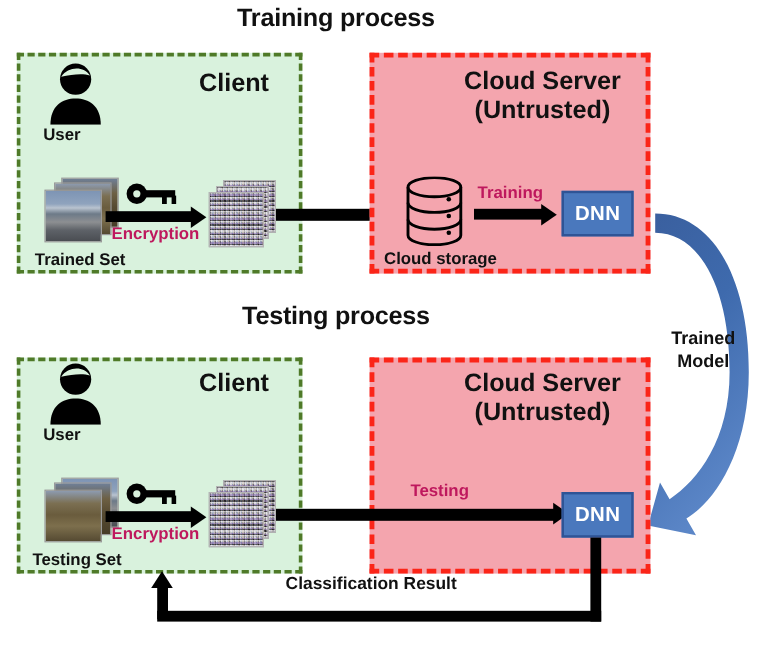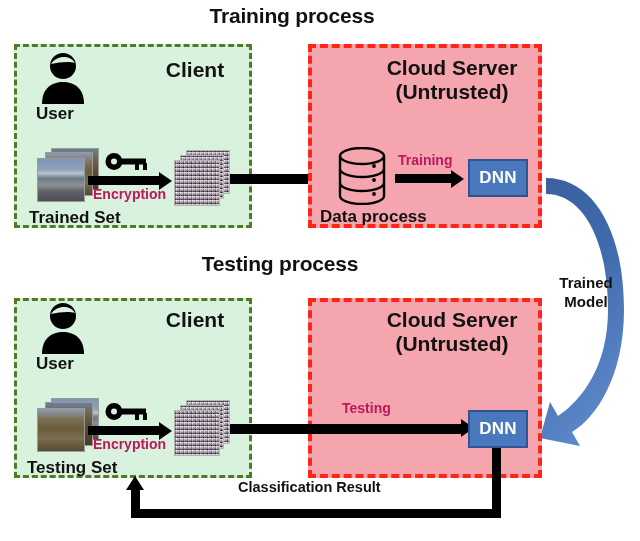--- a/index.html
+++ b/index.html
@@ -35,21 +35,21 @@
   .box-label{
     position:absolute;
     font-size:21px;font-weight:bold;color:#111;
     text-align:center;white-space:nowrap;
     line-height:1.12;
   }
   .server-label{font-size:21px;font-weight:bold;color:#111;line-height:1.14;text-align:center;}
 
   
   .cap{
-    font-size:17px;font-weight:bold;color:#111;
+    font-size:14px;font-weight:bold;color:#111;
     white-space:nowrap;
   }
   .lbl-mid{
     font-size:14px;font-weight:bold;color:#be185d;white-space:nowrap;
   }
 
   
   .user-icon{position:absolute;}
 
   
@@ -119,21 +119,21 @@
   .cls-lbl{
     position:absolute;
     font-size:14.5px;font-weight:bold;color:#111;white-space:nowrap;
   }
 </style>
 </head>
 <body>
 
 <div class="stage">
 
-  <div class="proc-title abs" style="left:192px;top:4px;width:200px;text-align:center;">Training process</div>
+  <div class="proc-title abs" style="left:180px;top:4px;width:200px;text-align:center;">Training process</div>
 
   <div class="client-box abs" style="left:14px;top:44px;width:238px;height:184px;"></div>
 
   <div class="box-label" style="left:150px;top:58px;width:90px;">Client</div>
 
   <div class="user-icon" style="left:36px;top:52px;">
     <svg width="54" height="52" viewBox="0 0 54 52">
       <circle cx="27" cy="14" r="13" fill="#000"></circle>
       <path d="M15 12 C21 3, 34 3, 39 11 C33 9, 24 10, 15 12 Z" fill="#d9f2dd"></path>
       <path d="M6 52 C6 36, 16 30, 27 30 C38 30, 48 36, 48 52 Z" fill="#000"></path>
@@ -184,21 +184,21 @@
         <ellipse cx="26" cy="9" rx="22" ry="8"></ellipse>
         <path d="M4 9 L4 49 A22 8 0 0 0 48 49 L48 9"></path>
         <path d="M4 22 A22 8 0 0 0 48 22"></path>
         <path d="M4 36 A22 8 0 0 0 48 36"></path>
       </g>
       <circle cx="38" cy="19" r="1.9" fill="#000"></circle>
       <circle cx="38" cy="33" r="1.9" fill="#000"></circle>
       <circle cx="38" cy="47" r="1.9" fill="#000"></circle>
     </svg>
   </div>
-  <div class="cap abs" style="left:320px;top:207px;">Data process</div>
+  <div class="cap abs" style="left:320px;top:207px;">Cloud storage</div>
 
   <div class="bar" style="left:395px;top:174px;width:57px;height:9px;"></div>
   <div class="arrowhead-r" style="left:451px;top:169.5px;"></div>
   <div class="lbl-mid abs" style="left:398px;top:152px;">Training</div>
 
   <div class="dnn" style="left:468px;top:159px;width:60px;height:38px;">DNN</div>
 
   <svg class="abs" style="left:536px;top:170px;" width="104" height="282" viewBox="0 0 104 282">
     <defs>
       <linearGradient id="bluegrad" x1="0" y1="0" x2="0.35" y2="1">

